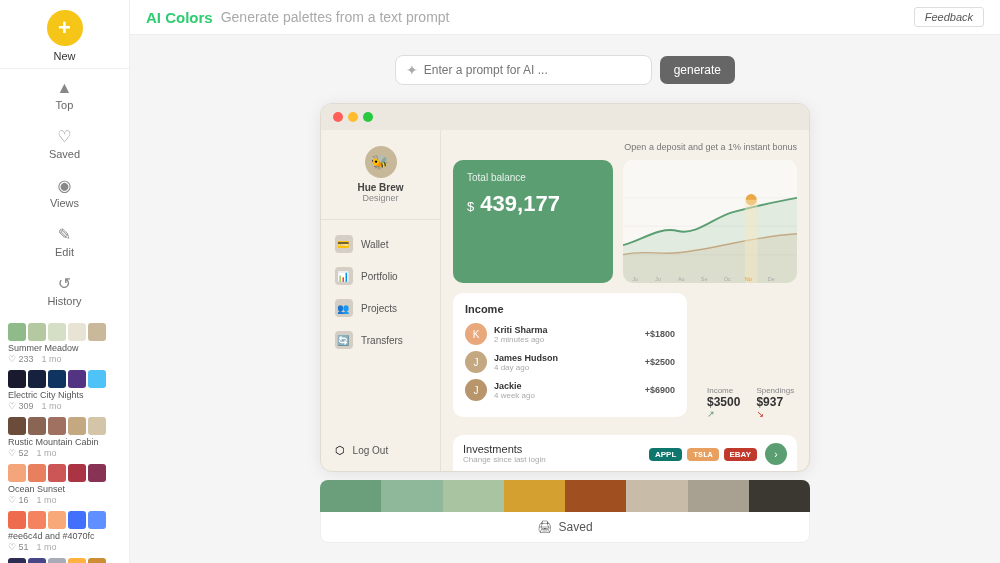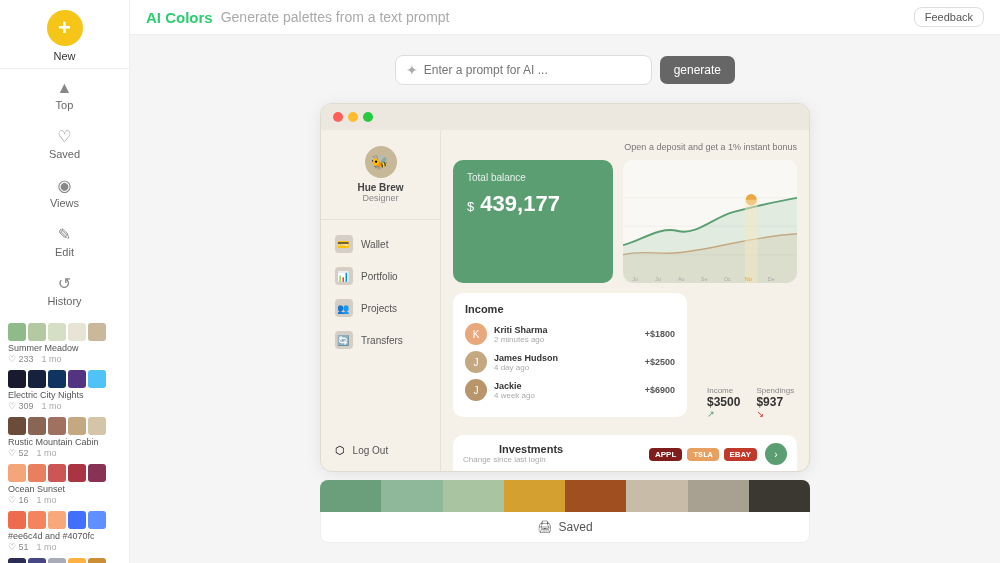--- a/index.html
+++ b/index.html
@@ -122,25 +122,26 @@
     .app-subtitle {
       font-size: 14px;
       color: #aaa;
       margin-left: 8px;
     }
     .feedback-btn {
       position: absolute;
       right: 16px;
       background: #fff;
       border: 1px solid #ddd;
-      border-radius: 8px;
+      border-radius: 3px;
       padding: 3px 10px;
       font-size: 11px;
       color: #555;
       cursor: pointer;
+      font-style: italic;
     }
 
     
     #content {
       flex: 1;
       display: flex;
       flex-direction: column;
       align-items: center;
       padding: 20px;
       overflow: hidden;
@@ -376,21 +377,21 @@
       border-radius: 10px;
       padding: 8px 10px;
       flex: 1;
     }
     .investments-header {
       display: flex;
       justify-content: space-between;
       align-items: flex-start;
       margin-bottom: 6px;
     }
-    .investments-title { font-size: 11px; font-weight: 700; color: #333; margin-left: 36px; }
+    .investments-title { font-size: 11px; font-weight: 400; color: #333; }
     .investments-subtitle { font-size: 8px; color: #aaa; }
     .stock-chips {
       display: flex;
       gap: 5px;
       flex-wrap: wrap;
     }
     .stock-chip {
       padding: 2px 6px;
       border-radius: 4px;
       font-size: 8px;
@@ -725,21 +726,21 @@
           </div>
 
           <div class="investments-section">
             <div class="investments-header">
               <div>
                 <div class="investments-title">Investments</div>
                 <div class="investments-subtitle">Change since last login</div>
               </div>
               <div style="display:flex;align-items:center;gap:4px;">
                 <div id="stock-chips" class="stock-chips">
-                    <div class="stock-chip" style="background: #7f1d1d;">APPL</div>
+                    <div class="stock-chip" style="background: #0f766e;">APPL</div>
                     <div class="stock-chip" style="background: rgb(232, 160, 96); font-family: Liberation Mono, monospace;">TSLA</div>
                     <div class="stock-chip" style="background: rgb(192, 57, 43);">EBAY</div>
                   </div>
                 <div class="view-all-btn">›</div>
               </div>
             </div>
             <div id="stock-details" class="stock-details">
                 <div class="stock-detail">
                   <div class="stock-name">Apple Inc</div>
                    </div>

